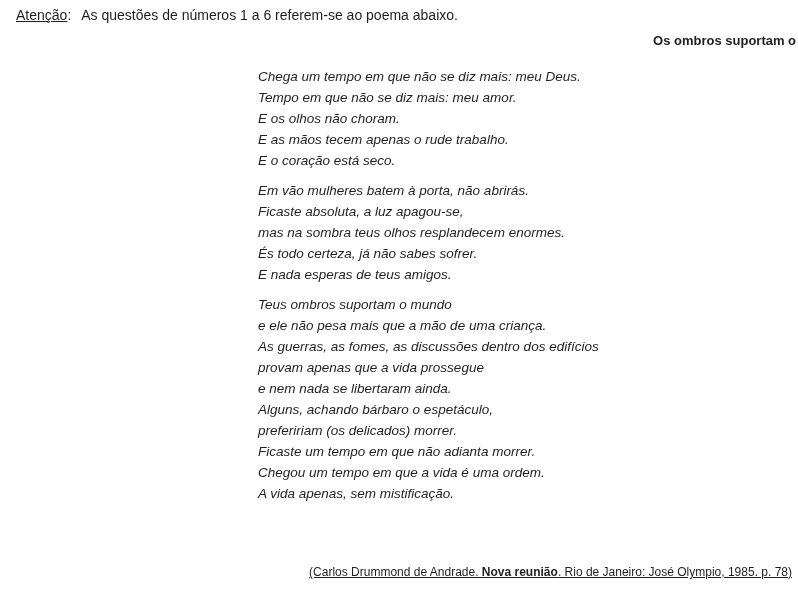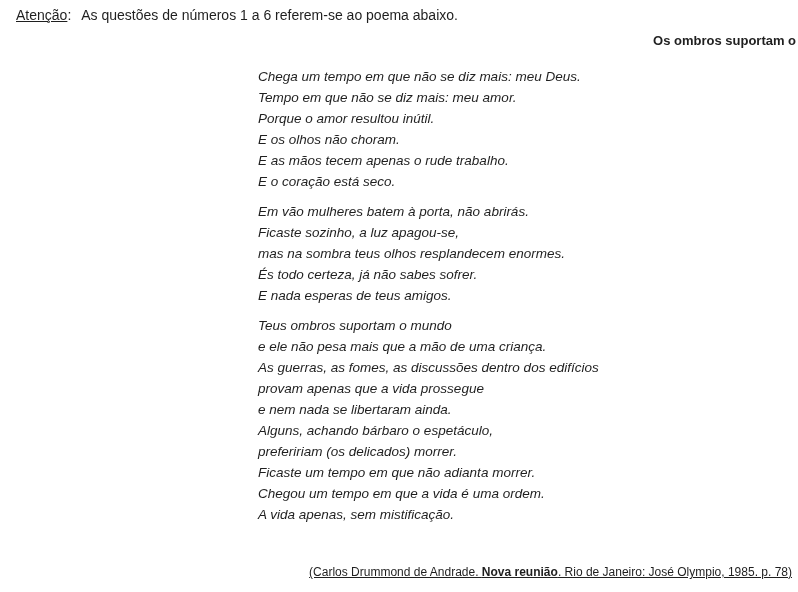--- a/index.html
+++ b/index.html
@@ -61,28 +61,27 @@
 <div>
 
   <div class="attention-line"><span class="attention-label">Atenção</span><span>:</span><span class="instruction">As questões de números 1 a 6 referem-se ao poema abaixo.</span></div>
 
   <h1 class="poem-title">Os ombros suportam o mundo</h1>
 
   <div class="poem">
     <div class="stanza">
       <div class="poem-line">Chega um tempo em que não se diz mais: meu Deus.</div>
       <div class="poem-line">Tempo em que não se diz mais: meu amor.</div>
-      <div class="poem-line">Porque o amor resultou inútil.</div>
       <div class="poem-line">E os olhos não choram.</div>
       <div class="poem-line">E as mãos tecem apenas o rude trabalho.</div>
       <div class="poem-line">E o coração está seco.</div>
     </div>
     <div class="stanza">
       <div class="poem-line">Em vão mulheres batem à porta, não abrirás.</div>
-      <div class="poem-line">Ficaste sozinho, a luz apagou-se,</div>
+      <div class="poem-line">Ficaste absoluta, a luz apagou-se,</div>
       <div class="poem-line">mas na sombra teus olhos resplandecem enormes.</div>
       <div class="poem-line">És todo certeza, já não sabes sofrer.</div>
       <div class="poem-line">E nada esperas de teus amigos.</div>
     </div>
     <div class="stanza">
       <div class="poem-line">Teus ombros suportam o mundo</div>
       <div class="poem-line">e ele não pesa mais que a mão de uma criança.</div>
       <div class="poem-line">As guerras, as fomes, as discussões dentro dos edifícios</div>
       <div class="poem-line">provam apenas que a vida prossegue</div>
       <div class="poem-line">e nem nada se libertaram ainda.</div>

